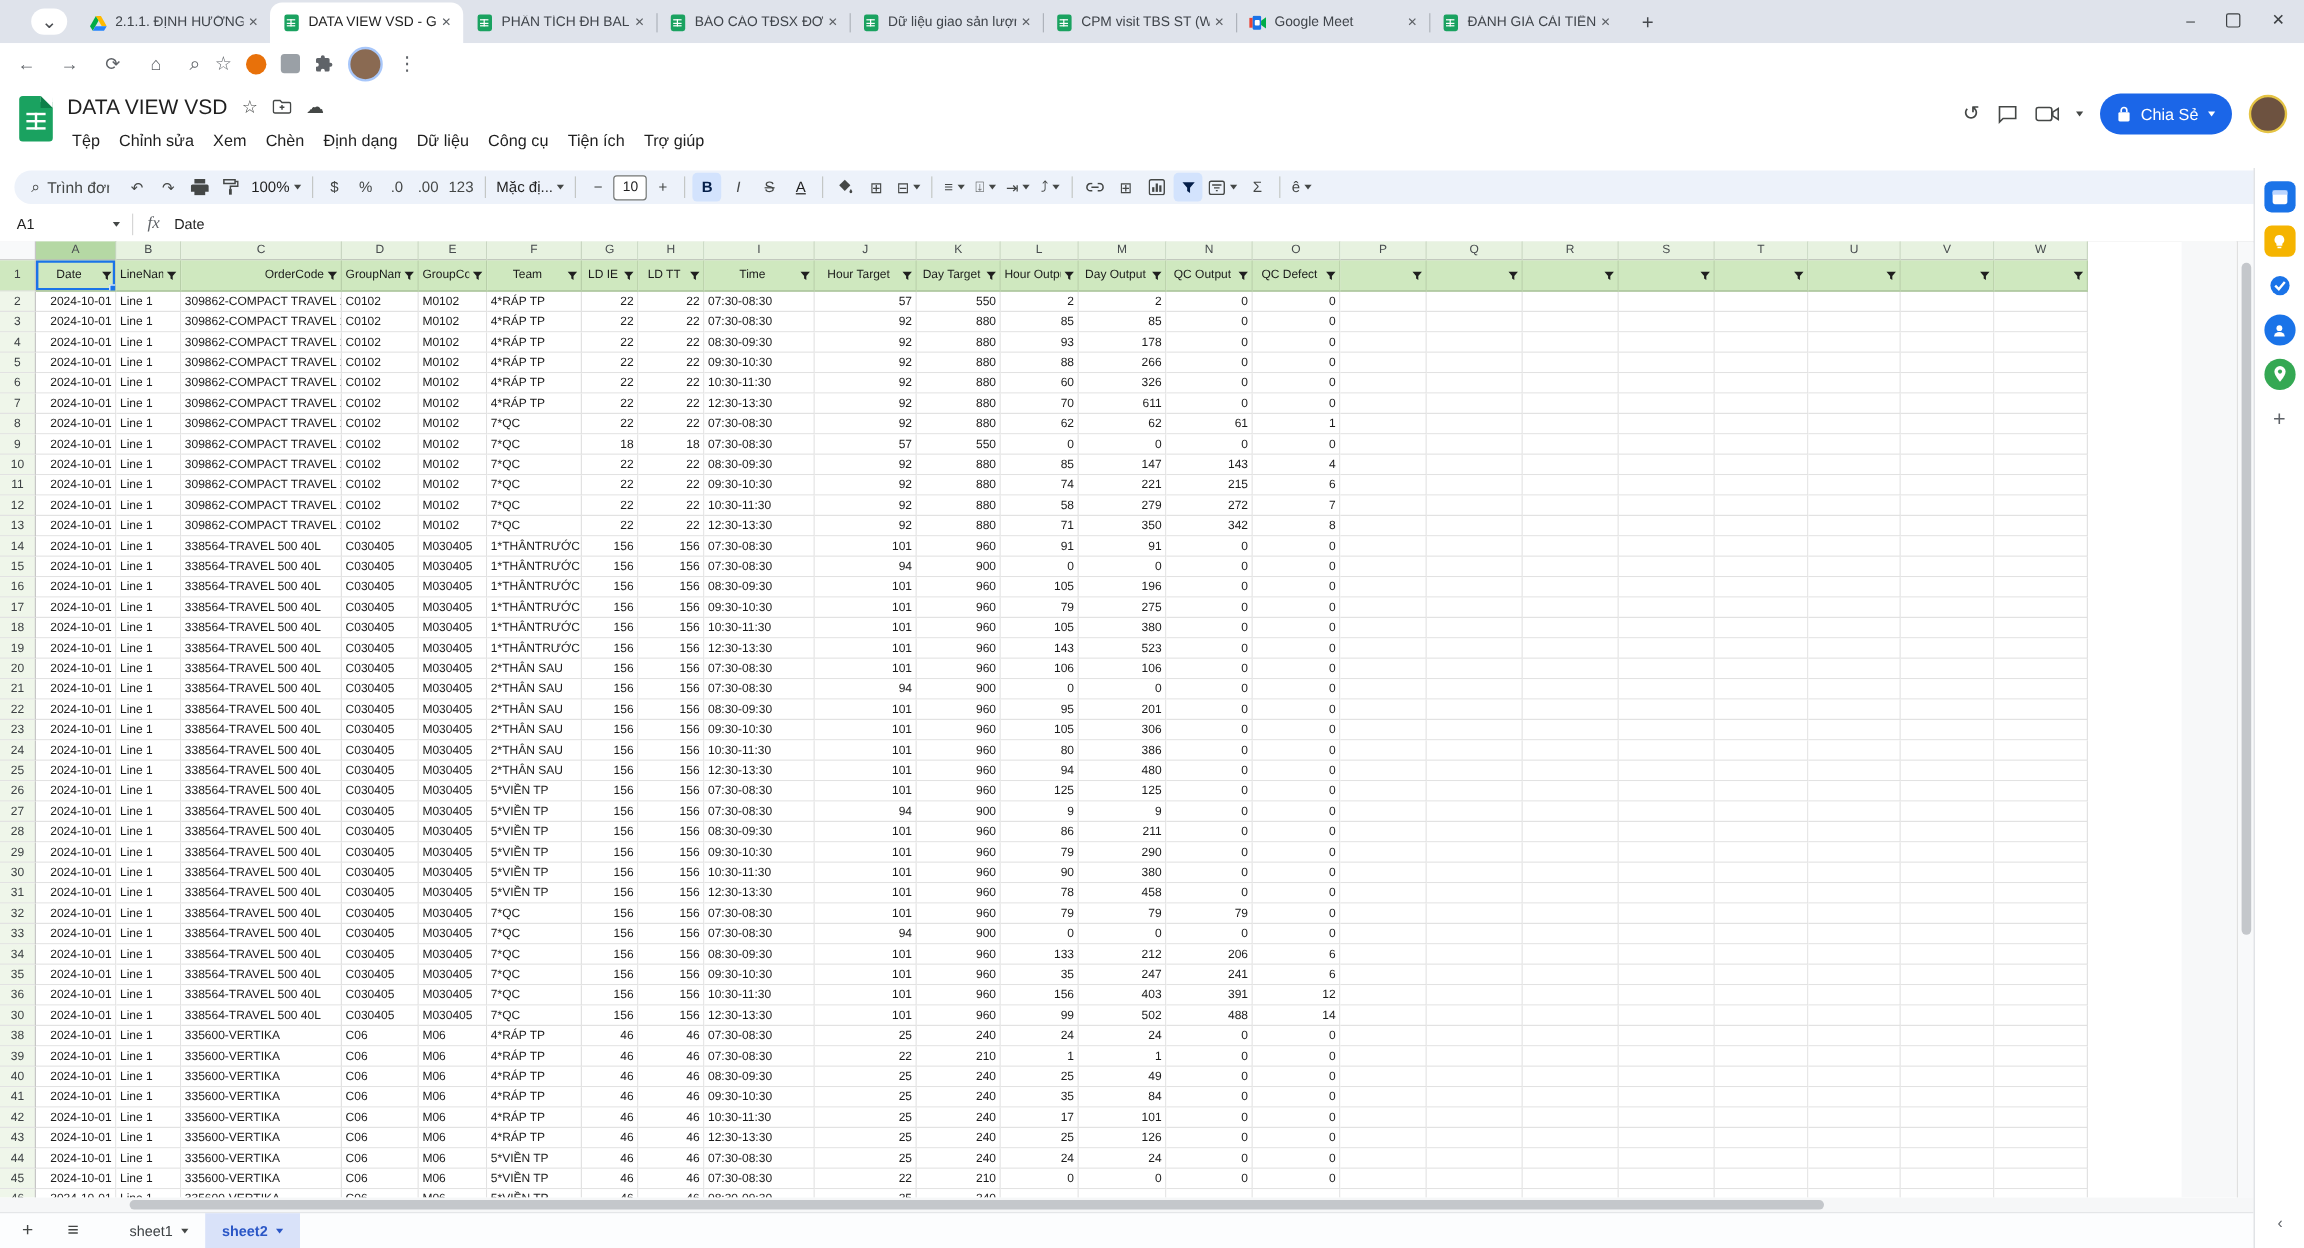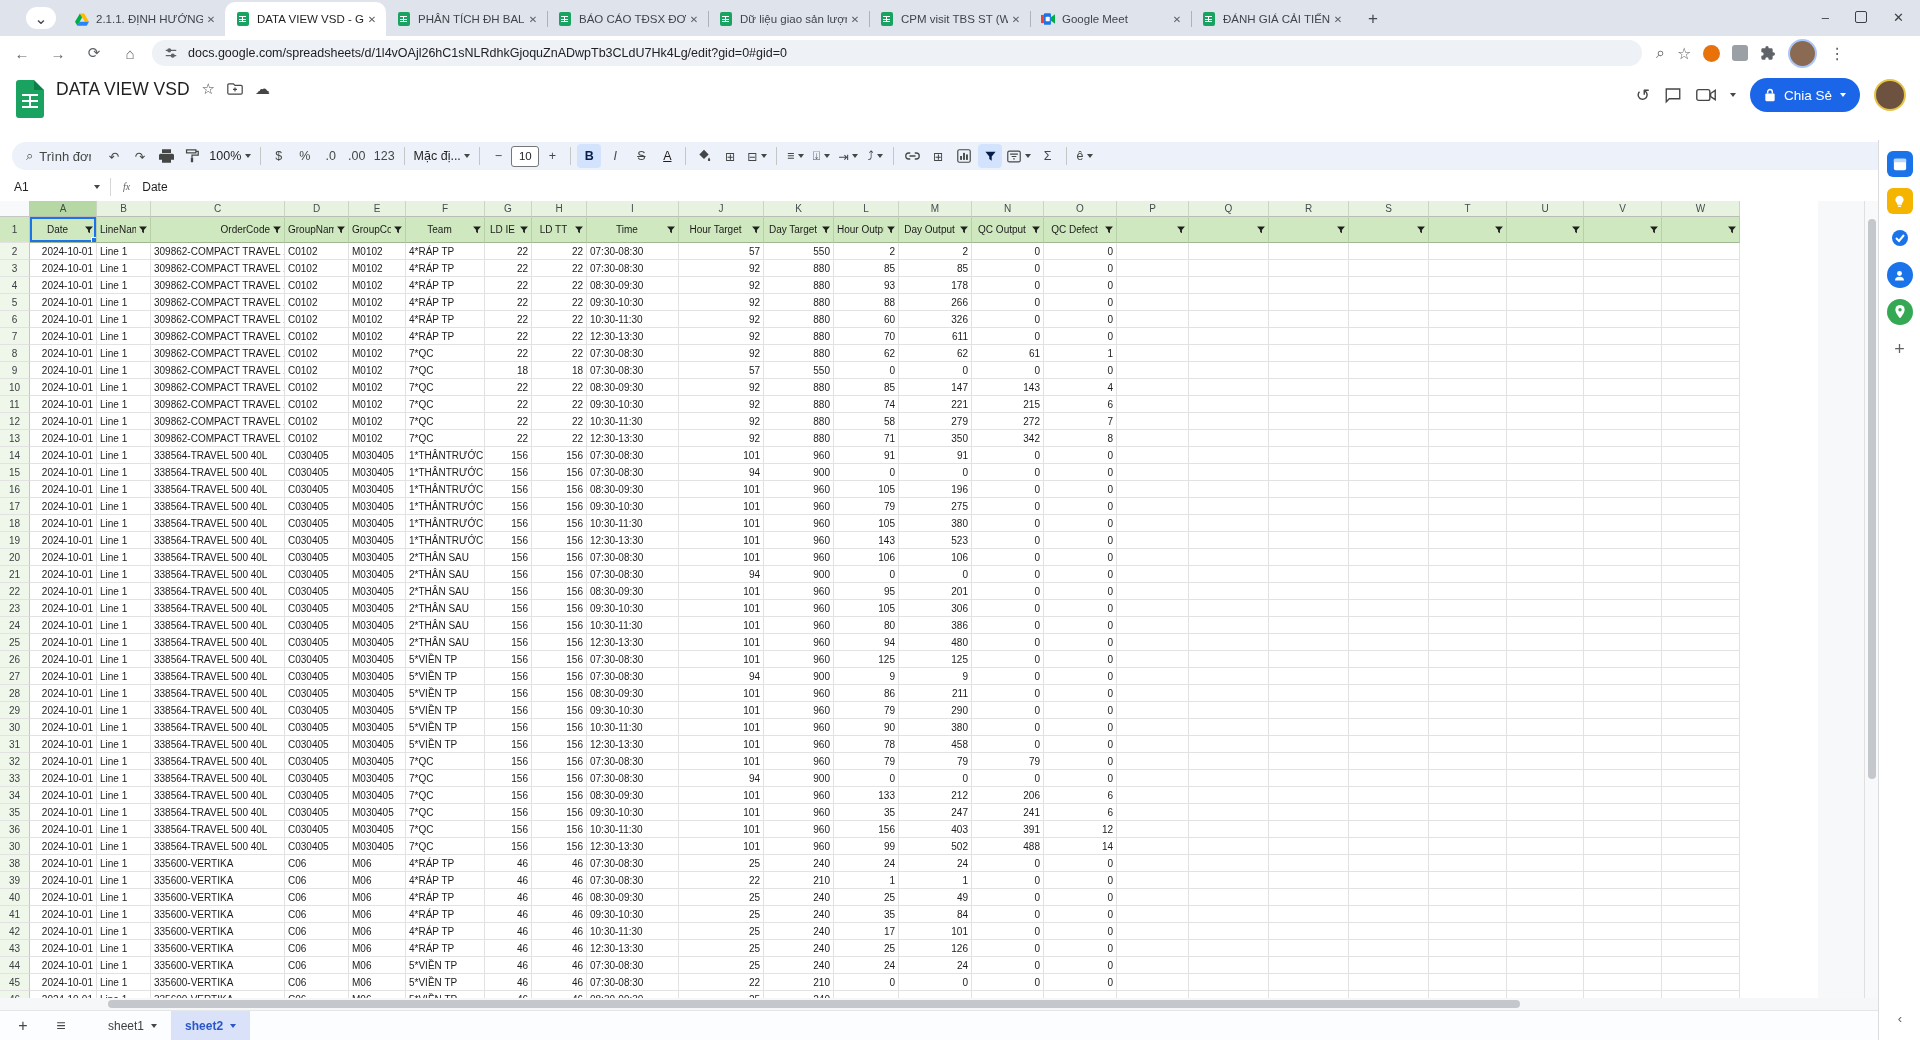--- a/index.html
+++ b/index.html
@@ -83,21 +83,21 @@
     font-size:11.5px;color:#1f1f1f;display:flex;align-items:center;justify-content:center;}
   .tlabel{font-size:12.5px;color:#1f1f1f;}
   .collapsearrow{position:absolute;right:10px;color:#444746;}
 
   
   .fbar{position:absolute;left:0;top:172px;width:1920px;height:29px;background:#fff;
     border-bottom:1px solid #c7c7c7;display:flex;align-items:center;}
   .namebox{width:86px;display:flex;align-items:center;justify-content:space-between;
     padding:0 10px 0 14px;font-size:12px;color:#1f1f1f;}
   .fxdiv{width:1px;height:18px;background:#d6d6d6;}
-  .fx{font-style:italic;font-size:10px;color:#5f6368;margin:0 12px 0 12px;font-family:"Liberation Serif","DejaVu Serif",serif;}
+  .fx{font-style:italic;font-size:14px;color:#5f6368;margin:0 12px 0 12px;font-family:"Liberation Serif","DejaVu Serif",serif;}
   .fcontent{font-size:12px;color:#1f1f1f;}
 
   
   .grid{position:absolute;left:0;top:201px;width:1864px;height:797px;overflow:hidden;background:#fff;}
   .colheads{position:absolute;left:0;top:0;height:16px;display:flex;}
   .corner{width:30px;height:16px;background:#f8f9fa;border-right:1px solid #c6c6c6;
     border-bottom:1px solid #c6c6c6;box-sizing:border-box;flex:none;}
   .colh{height:16px;background:#e7f2e0;border-right:1px solid #c9d6c2;border-bottom:1px solid #b9bdb6;
     box-sizing:border-box;font-size:10px;color:#474b4e;display:flex;align-items:center;
     justify-content:center;flex:none;}
@@ -227,31 +227,20 @@
       <span class="winbox"></span>
       <span>✕</span>
     </div>
   </div>
 
   <div class="urlrow">
     <span class="navic">←</span>
     <span class="navic">→</span>
     <span class="navic">⟳</span>
     <span class="navic">⌂</span>
-    <div class="urlpill">
-      <svg width="14" height="14" viewBox="0 0 16 16">
-          <g stroke="#5f6368" stroke-width="1.4" fill="none">
-            <line x1="2" y1="5" x2="14" y2="5"></line>
-            <line x1="2" y1="11" x2="14" y2="11"></line>
-            <circle cx="6" cy="5" r="1.6" fill="#5f6368"></circle>
-            <circle cx="10" cy="11" r="1.6" fill="#5f6368"></circle>
-          </g>
-        </svg>
-      <span class="urltext">docs.google.com/spreadsheets/d/1l4vOAjl26hC1sNLRdhkGjoquZnADwpTb3CLdU7Hk4Lg/edit?gid=0#gid=0</span>
-    </div>
     <div class="rowicons">
       <span>⌕</span>
       <span>☆</span>
       <span class="extdot"></span>
       <span class="extbox"></span>
       <svg width="16" height="16" viewBox="0 0 24 24">
           <path fill="#5f6368" d="M20 11h-1V7a2 2 0 0 0-2-2h-4V4a2.5 2.5 0 0 0-5 0v1H4a2 2 0 0 0-2 2v4h1a2.5 2.5 0 0 1 0 5H2v4a2 2 0 0 0 2 2h4v-1a2.5 2.5 0 0 1 5 0v1h4a2 2 0 0 0 2-2v-4h1a2.5 2.5 0 0 0 0-5z"></path>
         </svg>
       <span class="chravatar"></span>
       <span>⋮</span>
@@ -262,20 +251,31 @@
     <div class="slogo"></div>
     <div class="titlerow">
       <span class="doctitle">DATA VIEW VSD</span>
       <span class="titleic">☆</span>
       <svg class="titleic" width="16" height="14" viewBox="0 0 20 16">
           <path fill="none" stroke="#444746" stroke-width="1.5" d="M1 3a1.5 1.5 0 0 1 1.5-1.5H8l2 2h7.5A1.5 1.5 0 0 1 19 5v8a1.5 1.5 0 0 1-1.5 1.5h-15A1.5 1.5 0 0 1 1 13V3z"></path>
           <path stroke="#444746" stroke-width="1.5" d="M10 6v5M7.5 8.5h5" fill="none"></path>
         </svg>
       <span class="titleic">☁</span>
     </div>
+    <div class="menubar" id="menubar">
+        <div class="menu">Tệp</div>
+        <div class="menu">Chỉnh sửa</div>
+        <div class="menu">Xem</div>
+        <div class="menu">Chèn</div>
+        <div class="menu">Định dạng</div>
+        <div class="menu">Dữ liệu</div>
+        <div class="menu">Công cụ</div>
+        <div class="menu">Tiện ích</div>
+        <div class="menu">Trợ giúp</div>
+      </div>
     <div class="hdr-right">
       <span class="hdric">↺</span>
       <svg class="hdric" width="18" height="18" viewBox="0 0 24 24">
           <path fill="none" stroke="#444746" stroke-width="1.8" d="M3 4h18v13H7l-4 4V4z"></path>
         </svg>
       <svg class="hdric" width="20" height="16" viewBox="0 0 26 18">
           <rect x="1" y="2" width="17" height="14" rx="2.5" fill="none" stroke="#444746" stroke-width="1.8"></rect>
           <path d="M19 7l6-4v12l-6-4z" fill="none" stroke="#444746" stroke-width="1.8"></path>
         </svg>
       <span class="caret"></span>

